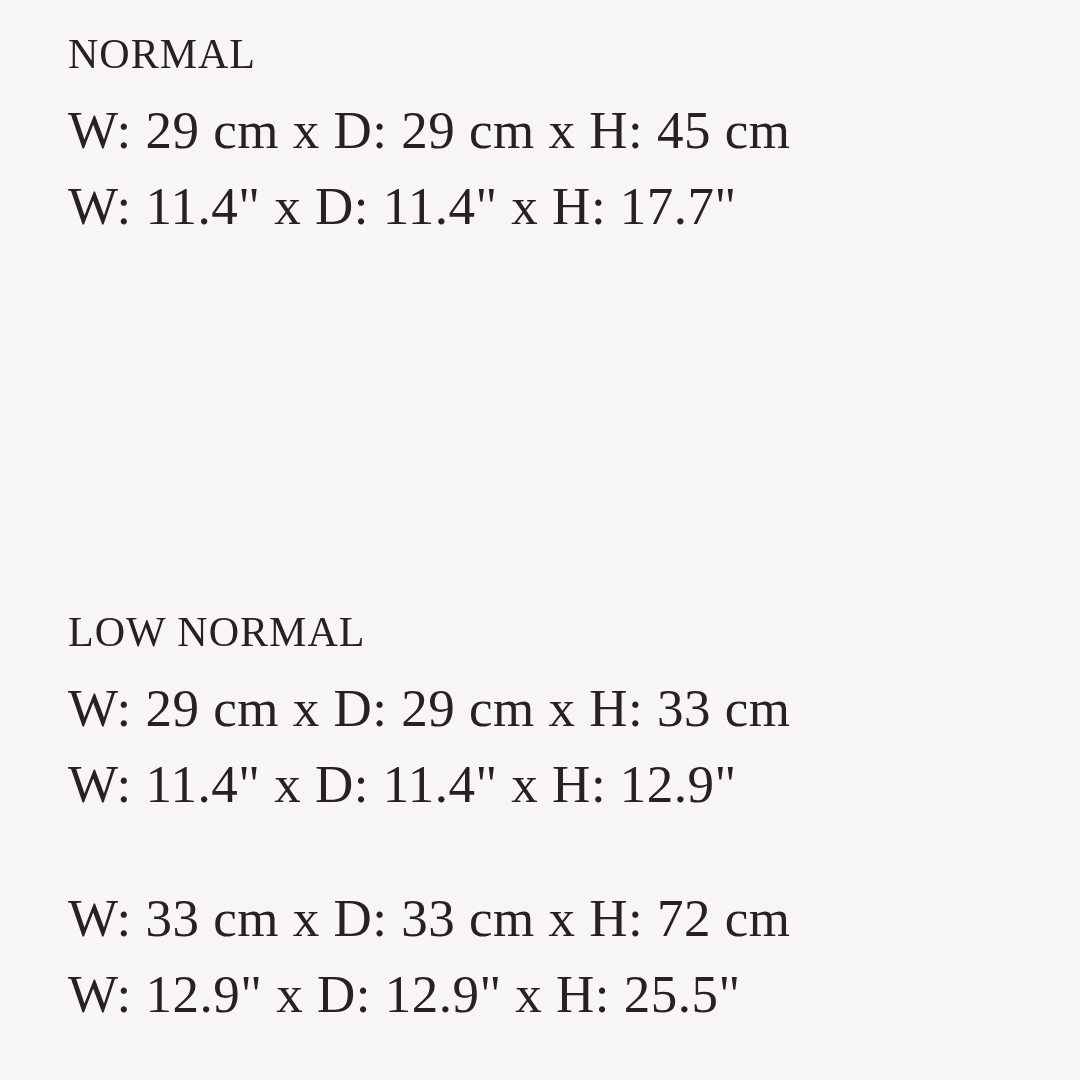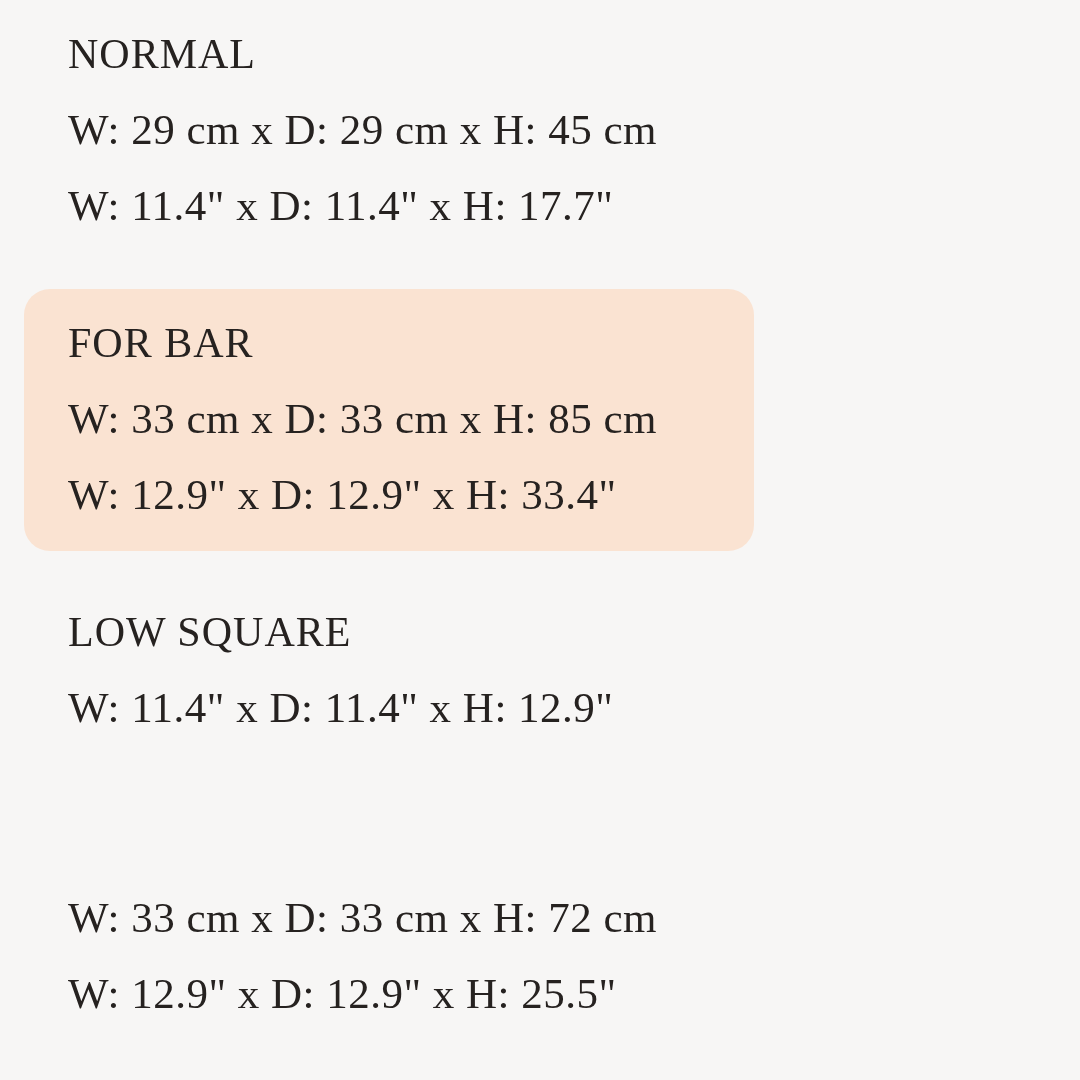--- a/index.html
+++ b/index.html
@@ -33,21 +33,21 @@
     background: var(--highlight);
   }
   .spec-title {
     font-size: 42px;
     font-weight: normal;
     letter-spacing: 1px;
     line-height: 72px;
     white-space: nowrap;
   }
   .spec-line {
-    font-size: 43px;
+    font-size: 53px;
     letter-spacing: 0.5px;
     line-height: 72px;
     white-space: nowrap;
   }
   .home-indicator {
     position: absolute;
     left: 396px;
     bottom: 0;
     width: 292px;
     height: 7px;
@@ -59,28 +59,24 @@
 <body>
 
 <div class="page">
 
   <section class="spec-section" style="top:-16px">
     <h2 class="spec-title">NORMAL</h2>
     <p class="spec-line">W: 29 cm x D: 29 cm x H: 45 cm</p>
     <p class="spec-line">W: 11.4" x D: 11.4" x H: 17.7"</p>
   </section>
 
-  <section class="spec-section highlighted" style="top:273px">
-    <h2 class="spec-title">FOR BAR</h2>
-    <p class="spec-line">W: 33 cm x D: 33 cm x H: 85 cm</p>
-    <p class="spec-line">W: 12.9" x D: 12.9" x H: 33.4"</p>
-  </section>
 
   <section class="spec-section" style="top:562px">
-    <h2 class="spec-title">LOW SQUARE</h2>
+    <h2 class="spec-title">LOW NORMAL</h2>
+    <p class="spec-line">W: 29 cm x D: 29 cm x H: 33 cm</p>
     <p class="spec-line">W: 11.4" x D: 11.4" x H: 12.9"</p>
   </section>
 
   <section class="spec-section" style="top:848px">
     <p class="spec-line">W: 33 cm x D: 33 cm x H: 72 cm</p>
     <p class="spec-line">W: 12.9" x D: 12.9" x H: 25.5"</p>
   </section>
 
   <div class="home-indicator"></div>
 

